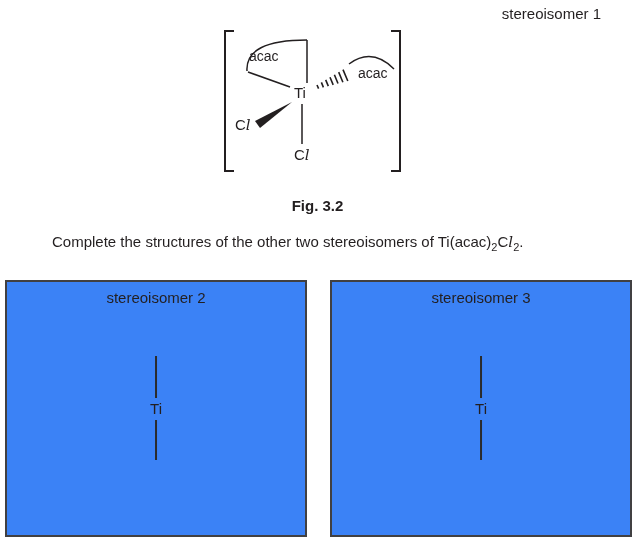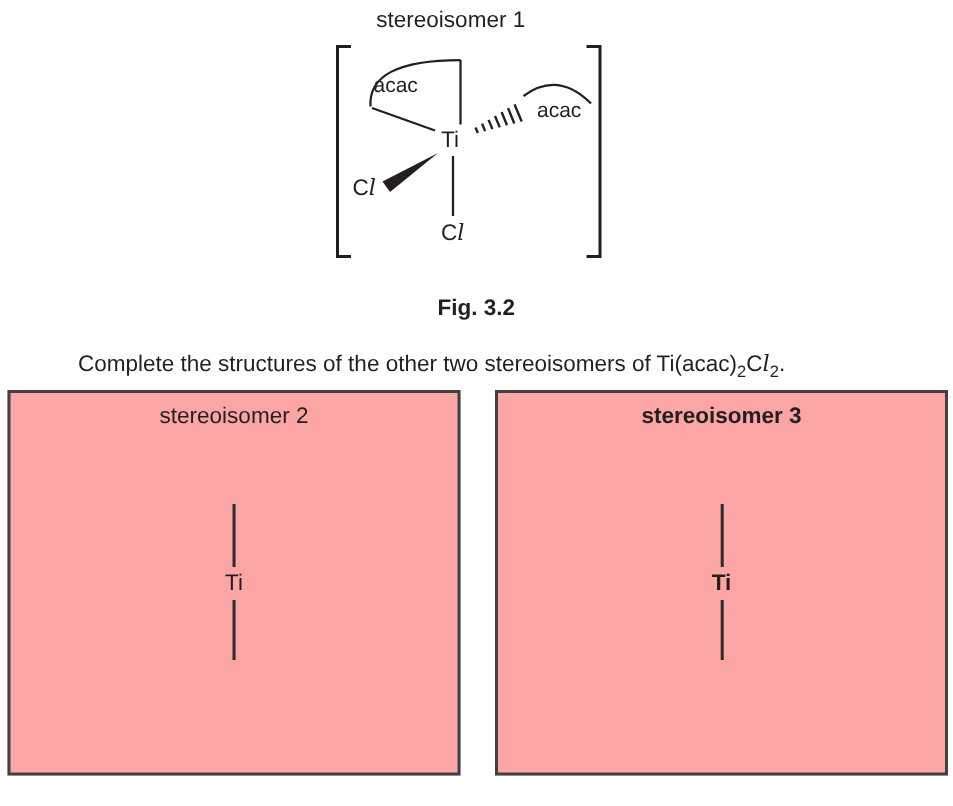--- a/index.html
+++ b/index.html
@@ -10,21 +10,21 @@
     background: #ffffff;
     font-family: "Liberation Sans", sans-serif;
     color: #231f20;
     overflow: hidden;
   }
   .fig-title {
     position: absolute;
     top: 5px;
     left: 0;
     width: 601px;
-    text-align: center;
+    text-align: right;
     font-size: 15px;
   }
   .structure-svg {
     position: absolute;
     left: 217px;
     top: 26px;
   }
   .fig-caption {
     position: absolute;
     top: 197px;
@@ -41,29 +41,29 @@
     font-size: 15px;
     white-space: nowrap;
   }
   .instruction sub { font-size: 11px; }
   .script-l {
     font-style: italic;
     font-family: "DejaVu Serif", serif;
   }
   .answer-box {
     position: absolute;
-    top: 260px;
+    top: 280px;
     width: 302px;
     height: 257px;
     border: 2px solid #414042;
     box-sizing: border-box;
-    background: #fca5a5;
+    background: #3b82f6;
   }
   .answer-box.box-1 { left: 5px; }
-  .answer-box.box-2 { left: 330px; font-weight: bold; }
+  .answer-box.box-2 { left: 330px; }
   .box-title {
     margin-top: 7px;
     text-align: center;
     font-size: 15px;
   }
   .partial-structure {
     position: absolute;
     top: 74px;
     left: 50%;
     transform: translateX(-50%);

